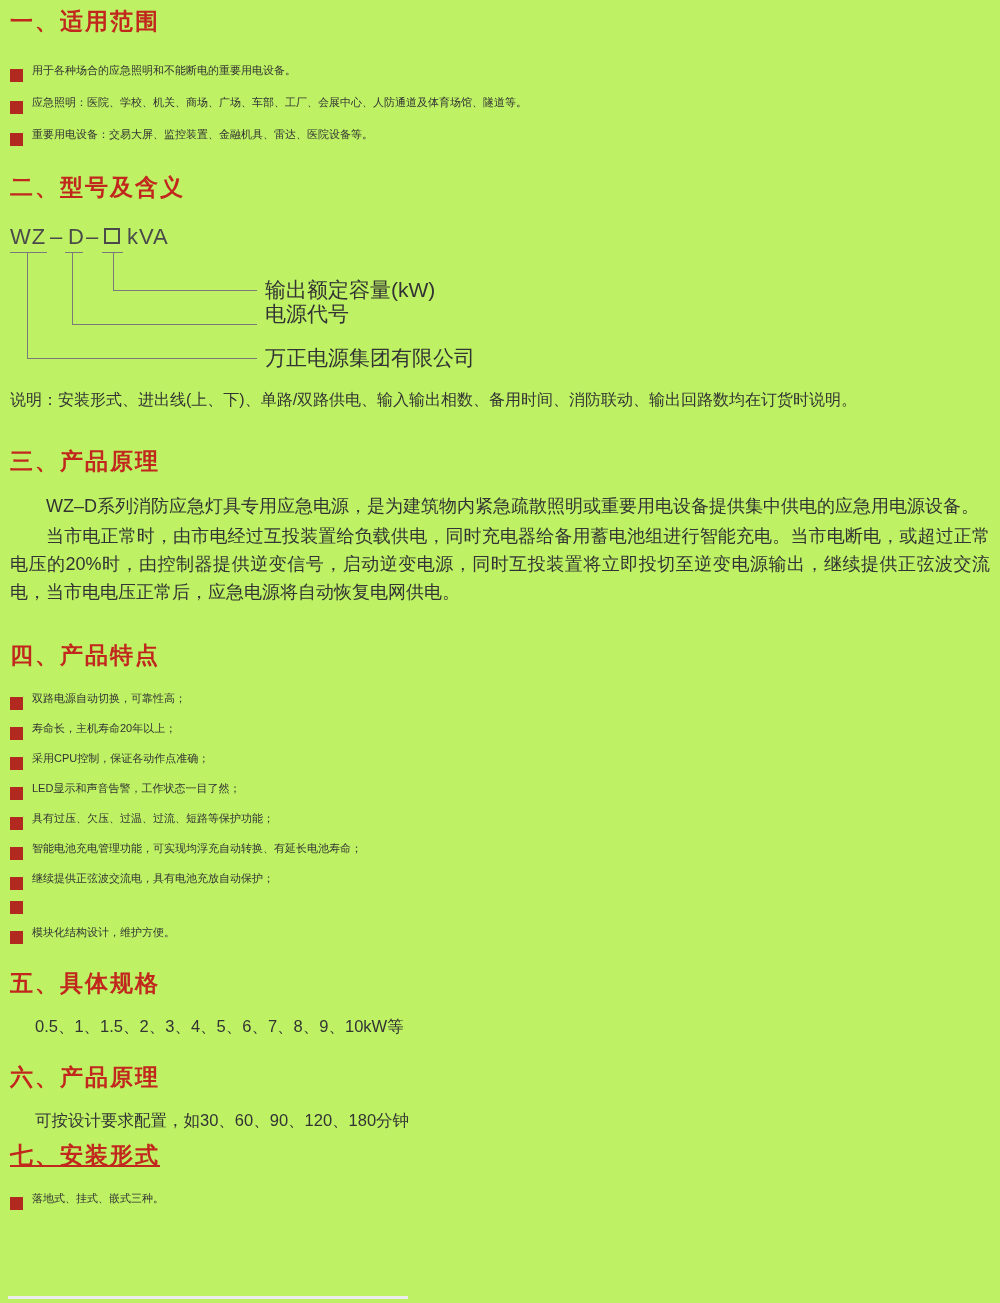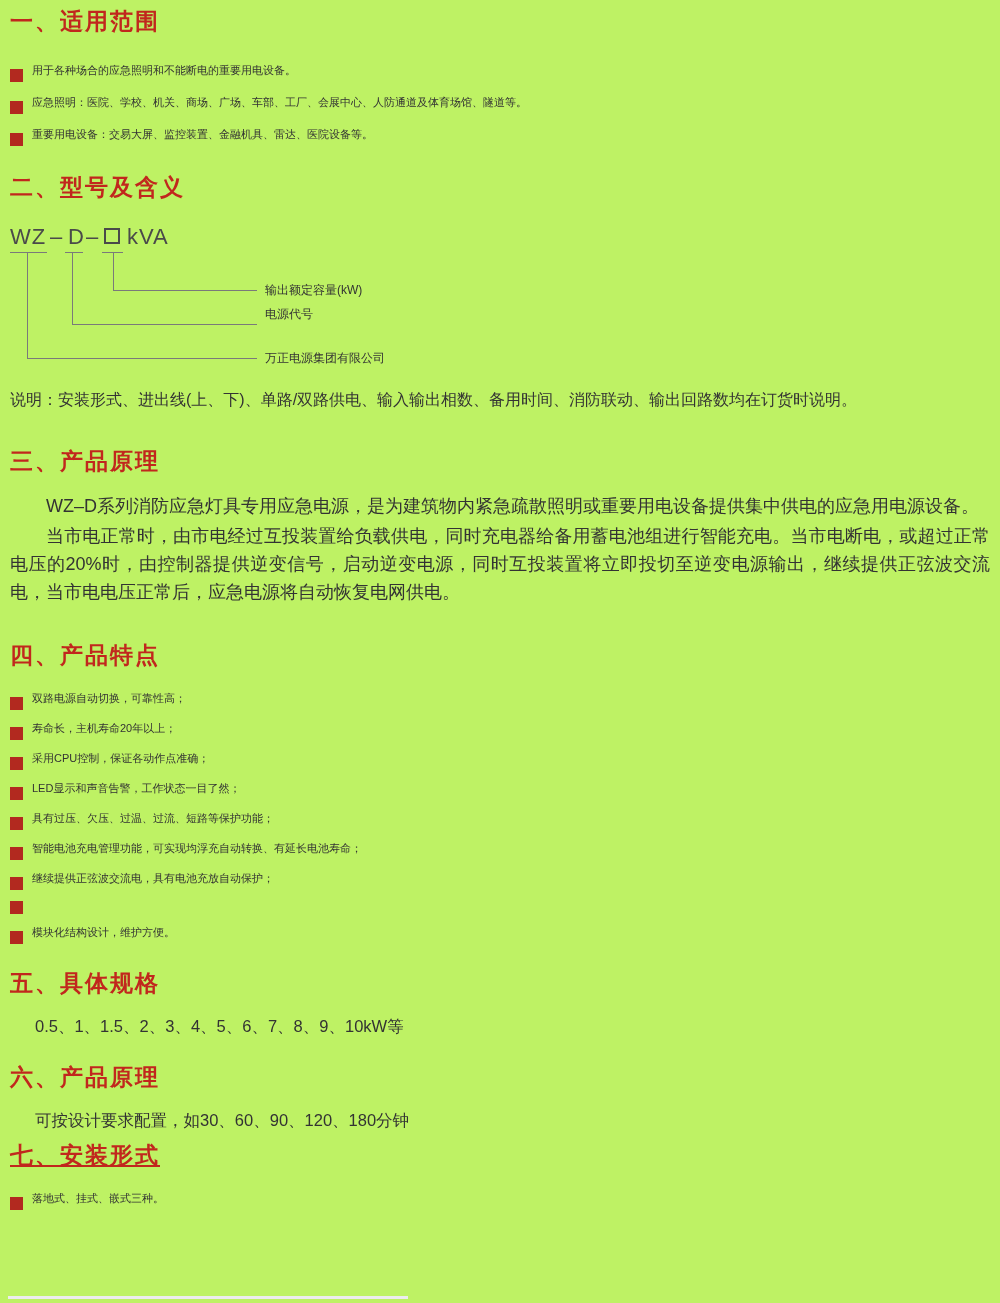--- a/index.html
+++ b/index.html
@@ -70,21 +70,21 @@
   .u-d   { left: 55px; top: 28px; width: 18px; height: 1px; }
   .u-box { left: 92px; top: 28px; width: 21px; height: 1px; }
   .v-box { left: 103px; top: 29px; width: 1px; height: 37px; }
   .v-d   { left: 62px;  top: 29px; width: 1px; height: 71px; }
   .v-wz  { left: 17px;  top: 29px; width: 1px; height: 105px; }
   .h-box { left: 103px; top: 66px;  width: 144px; height: 1px; }
   .h-d   { left: 62px;  top: 100px; width: 185px; height: 1px; }
   .h-wz  { left: 17px;  top: 134px; width: 230px; height: 1px; }
   .dlabel {
     position: absolute; left: 255px;
-    font-size: 12px; line-height: 20px; color: #333333;
+    font-size: 21px; line-height: 20px; color: #333333;
   }
   .dl-capacity { top: 56px; }
   .dl-code     { top: 80px; }
   .dl-company  { top: 124px; }
 
   .note-line { font-size: 16px; line-height: 24px; margin-top: 14px; color: #333333; }
 
   .para-block { margin-top: 16px; }
   .para {
     font-size: 18px;

